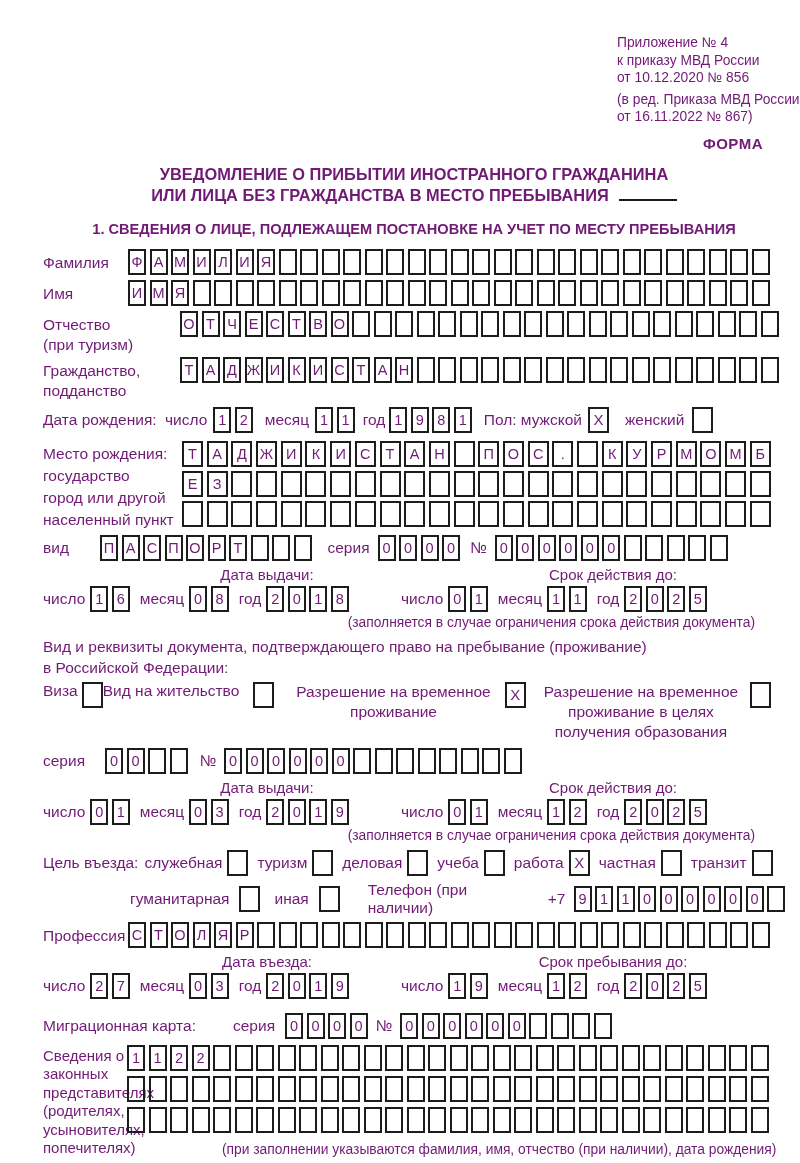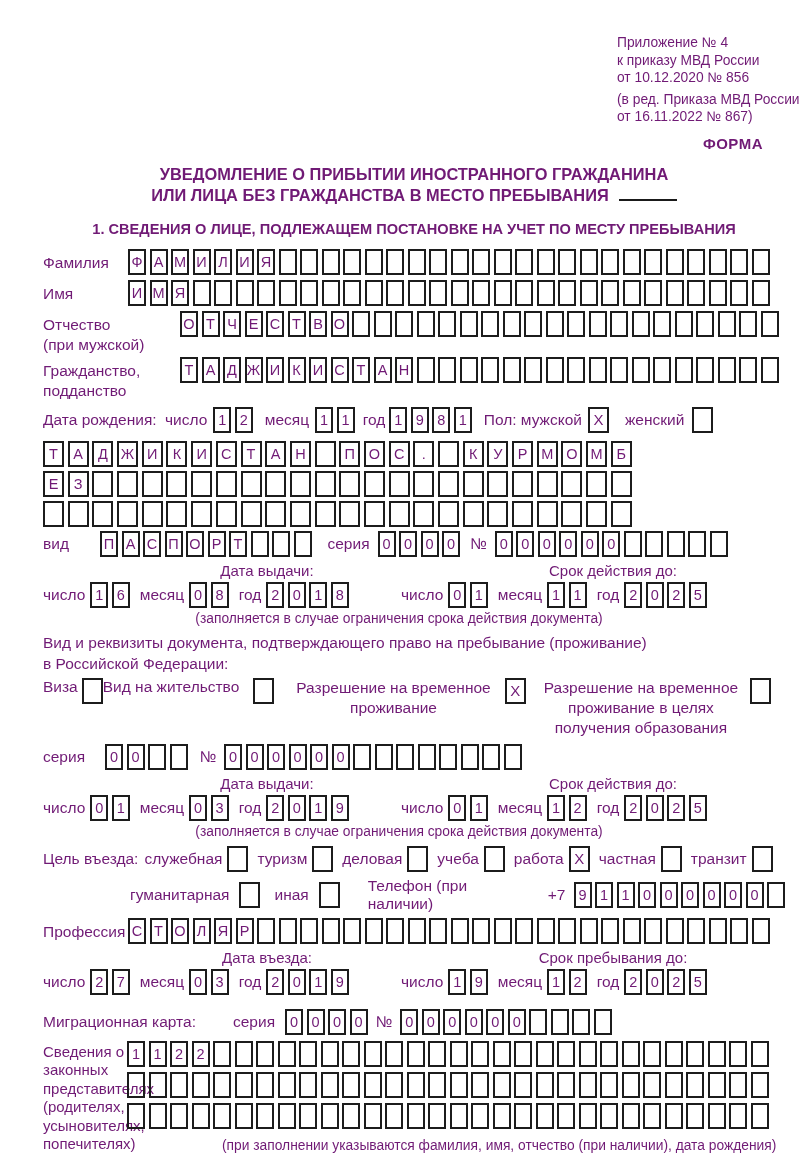--- a/index.html
+++ b/index.html
@@ -31,21 +31,21 @@
   
   .dates{display:flex;margin-top:4px;}
   .dates .grp1{width:358px;flex-shrink:0;}
   .dates .grp2{flex:1;}
   .dates .hd{font-size:15px;line-height:19px;text-align:center;margin-bottom:2px;}
   .dates .grp1 .hd{padding-left:90px;}
   .dates .grp2 .hd{padding-left:40px;}
   .dline{display:flex;align-items:center;font-size:15.5px;}
   .dline .w{margin:0 5px 0 0;}
   .dline .cells{margin-right:10px;}
-  .note{font-size:13.8px;line-height:17px;margin-top:2px;text-align:center;padding-right:30px;}
+  .note{font-size:13.8px;line-height:17px;margin-top:2px;text-align:right;padding-right:30px;}
   
   .resline{font-size:15.5px;line-height:19px;margin-top:6px;}
   .optrow{display:flex;align-items:flex-start;margin-top:5px;font-size:15.5px;}
   .optrow .two,.optrow .three{text-align:center;line-height:20px;}
   .opt{display:flex;align-items:flex-start;}
   
   .purp{display:flex;align-items:center;margin-top:6px;font-size:15.5px;flex-wrap:nowrap;}
   .purp .o{display:flex;align-items:center;margin-left:9px;}
   .purp .o .cbx{margin-left:5px;}
   .purp2{display:flex;align-items:center;margin-top:5px;font-size:15.5px;margin-left:87px;}
@@ -142,21 +142,21 @@
         <span class="cell"></span>
         <span class="cell"></span>
         <span class="cell"></span>
         <span class="cell"></span>
       </span>
   </div>
 
   <div class="frow">
     <span class="lblcol" style="width:137px;">
       <div>Отчество</div>
-      <div>(при мужской)</div>
+      <div>(при туризм)</div>
     </span>
     <span class="cells">
         <span class="cell">О</span>
         <span class="cell">Т</span>
         <span class="cell">Ч</span>
         <span class="cell">Е</span>
         <span class="cell">С</span>
         <span class="cell">Т</span>
         <span class="cell">В</span>
         <span class="cell">О</span>
@@ -239,20 +239,26 @@
         <span class="cell">8</span>
         <span class="cell">1</span>
       </span>
     <span class="lbl" style="padding-top:0;margin:0 6px 0 12px;">Пол: мужской</span>
     <span class="cbx">X</span>
     <span class="lbl" style="padding-top:0;margin:0 8px 0 16px;">женский</span>
     <span class="cbx"></span>
   </div>
 
   <div class="frow" style="margin-top:8px;">
+    <span class="lblcol" style="width:139px;line-height:22px;padding-top:2px;">
+      <div>Место рождения:</div>
+      <div>государство</div>
+      <div>город или другой</div>
+      <div>населенный пункт</div>
+    </span>
     <span class="stack">
       <span class="cells wide">
           <span class="cell">Т</span>
           <span class="cell">А</span>
           <span class="cell">Д</span>
           <span class="cell">Ж</span>
           <span class="cell">И</span>
           <span class="cell">К</span>
           <span class="cell">И</span>
           <span class="cell">С</span>

